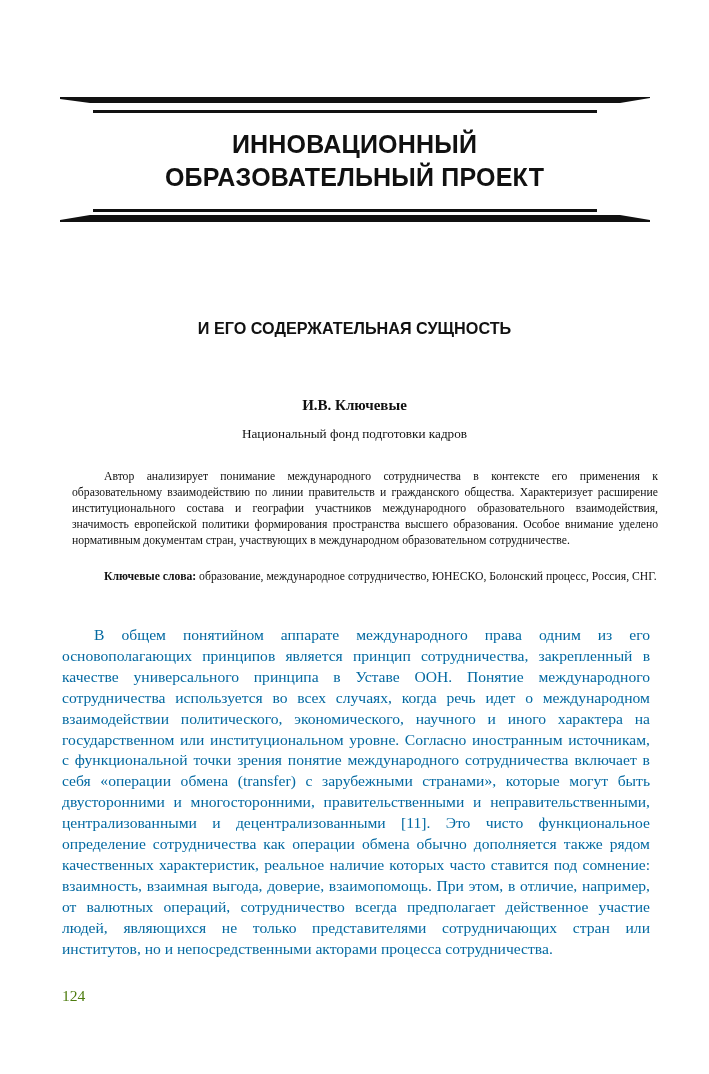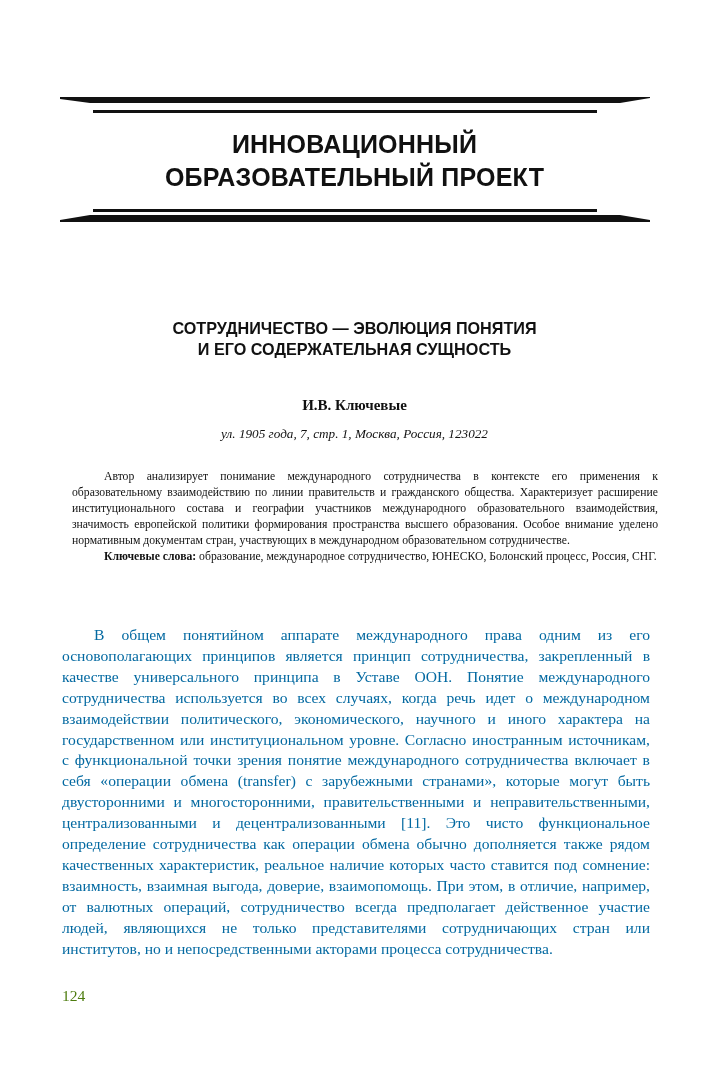--- a/index.html
+++ b/index.html
@@ -25,21 +25,21 @@
       position: absolute; left: 0; width: 709px; top: 425px; text-align: center;
       font-family: "Liberation Serif", serif; font-size: 13.2px; line-height: 17px; color: #111;
     }
     .affil .addr { font-style: italic; }
     .abstract {
       position: absolute; left: 72px; width: 586px; top: 469px;
       font-family: Liberation Serif, serif; font-size: 11.7px; line-height: 16px;
       text-align: justify; color: #111;
     }
     .abstract p { margin: 0; text-indent: 32px; text-align-last: left; }
-    .abstract p + p { margin-top: 0; }
+    .abstract p + p { margin-top: 20px; }
     .kw-label { font-weight: bold; }
     .body-text {
       position: absolute; left: 62px; width: 588px; top: 625px;
       font-family: "Liberation Serif", serif; font-size: 15.6px; line-height: 20.9px;
       text-align: justify; color: #0369a1;
     }
     .body-text p { margin: 0; text-indent: 32px; }
     .page-num {
       position: absolute; left: 62px; top: 987px;
       font-family: "Liberation Serif", serif; font-size: 15.6px; color: #4d7c0f;
@@ -57,28 +57,27 @@
   <div>ИННОВАЦИОННЫЙ</div>
   <div>ОБРАЗОВАТЕЛЬНЫЙ ПРОЕКТ</div>
 </div>
 
 <svg id="band-bottom" class="rule-band" viewBox="0 0 709 30">
   <rect x="93" y="9" width="504" height="3" fill="#111"></rect>
   <polygon points="90,15 620,15 650,20 650,22 60,22 60,20" fill="#111"></polygon>
 </svg>
 
 <div class="article-title">
-  <div>СОТРУДНИЧЕСТВО — ЭВОЛЮЦИЯ ПОНЯТИЯ</div>
   <div>И ЕГО СОДЕРЖАТЕЛЬНАЯ СУЩНОСТЬ</div>
 </div>
 
 <div class="author">И.В. Ключевые</div>
 
 <div class="affil">
-  <div class="addr">ул. 1905 года, 7, стр. 1, Москва, Россия, 123022</div>
+  <div>Национальный фонд подготовки кадров</div>
 </div>
 
 <div class="abstract">
   <p>Автор анализирует понимание международного сотрудничества в контексте его применения к образовательному взаимодействию по линии правительств и гражданского общества. Характеризует расширение институционального состава и географии участников международного образовательного взаимодействия, значимость европейской политики формирования пространства высшего образования. Особое внимание уделено нормативным документам стран, участвующих в международном образовательном сотрудничестве.</p>
   <p><span class="kw-label">Ключевые слова:</span><span> образование, международное сотрудничество, ЮНЕСКО, Болонский процесс, Россия, СНГ.</span></p>
 </div>
 
 <div class="body-text">
   <p>В общем понятийном аппарате международного права одним из его основополагающих принципов является принцип сотрудничества, закрепленный в качестве универсального принципа в Уставе ООН. Понятие международного сотрудничества используется во всех случаях, когда речь идет о международном взаимодействии политического, экономического, научного и иного характера на государственном или институциональном уровне. Согласно иностранным источникам, с функциональной точки зрения понятие международного сотрудничества включает в себя «операции обмена (transfer) с зарубежными странами», которые могут быть двусторонними и многосторонними, правительственными и неправительственными, централизованными и децентрализованными [11]. Это чисто функциональное определение сотрудничества как операции обмена обычно дополняется также рядом качественных характеристик, реальное наличие которых часто ставится под сомнение: взаимность, взаимная выгода, доверие, взаимопомощь. При этом, в отличие, например, от валютных операций, сотрудничество всегда предполагает действенное участие людей, являющихся не только представителями сотрудничающих стран или институтов, но и непосредственными акторами процесса сотрудничества.</p>
 </div>

